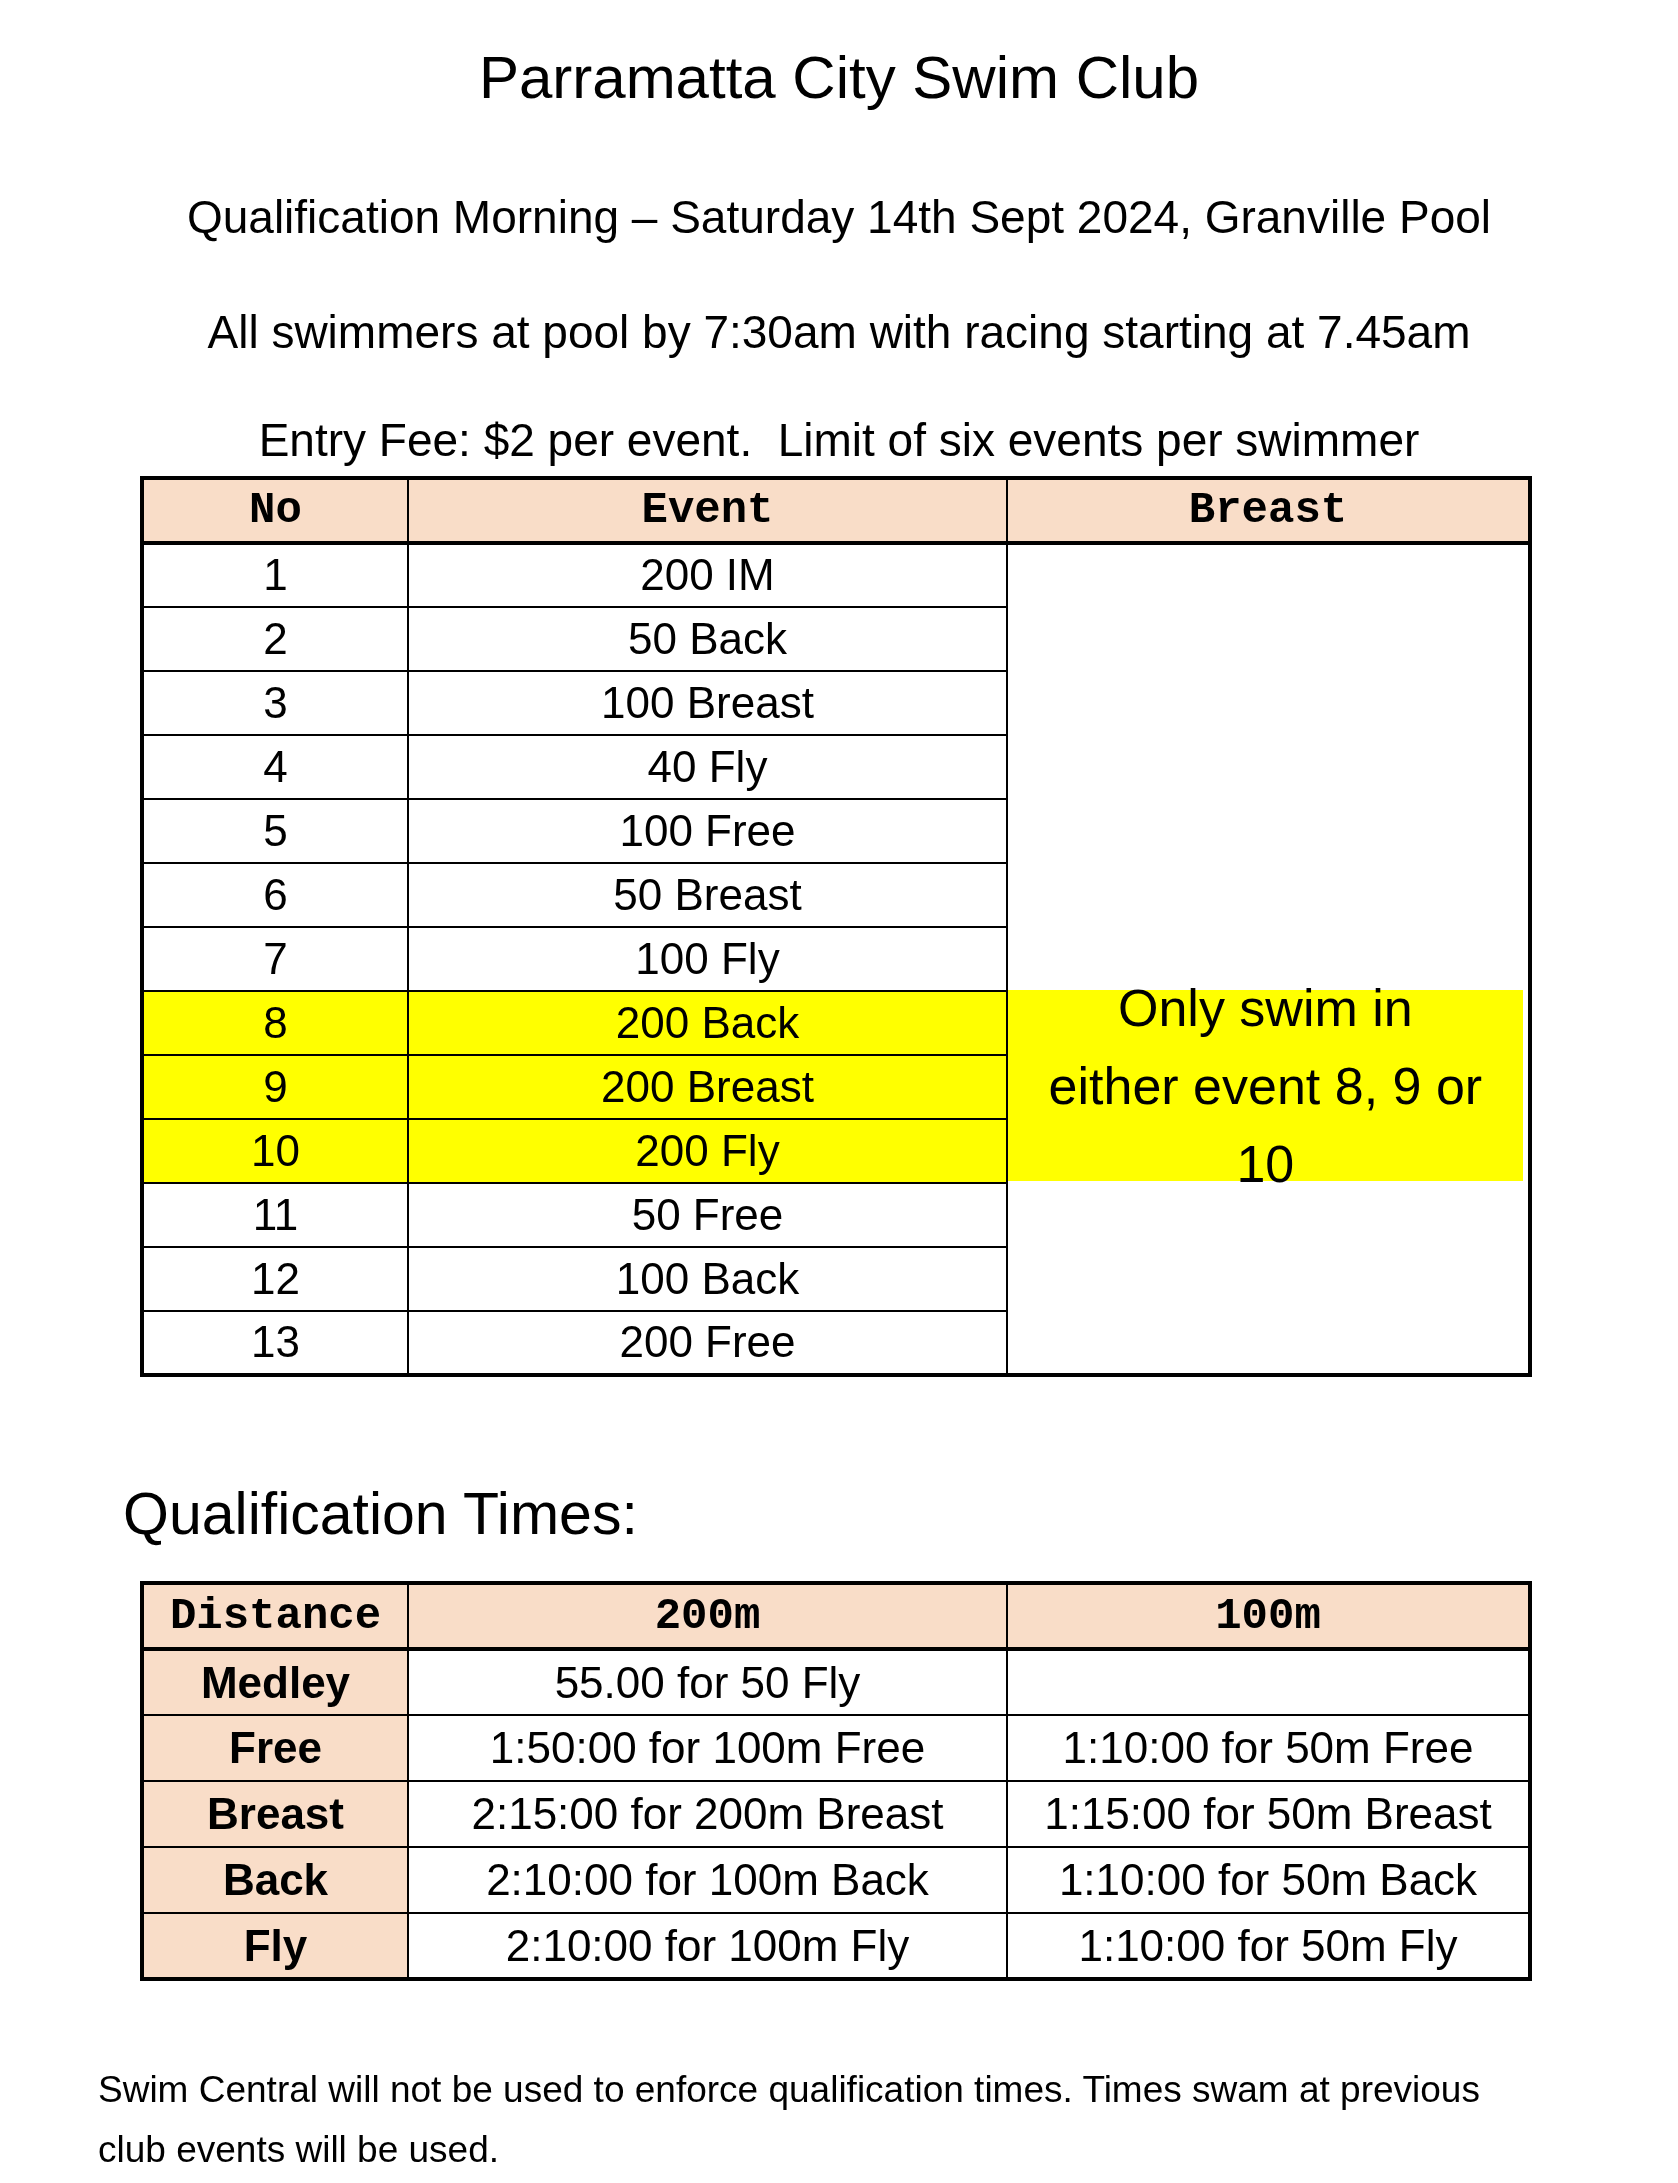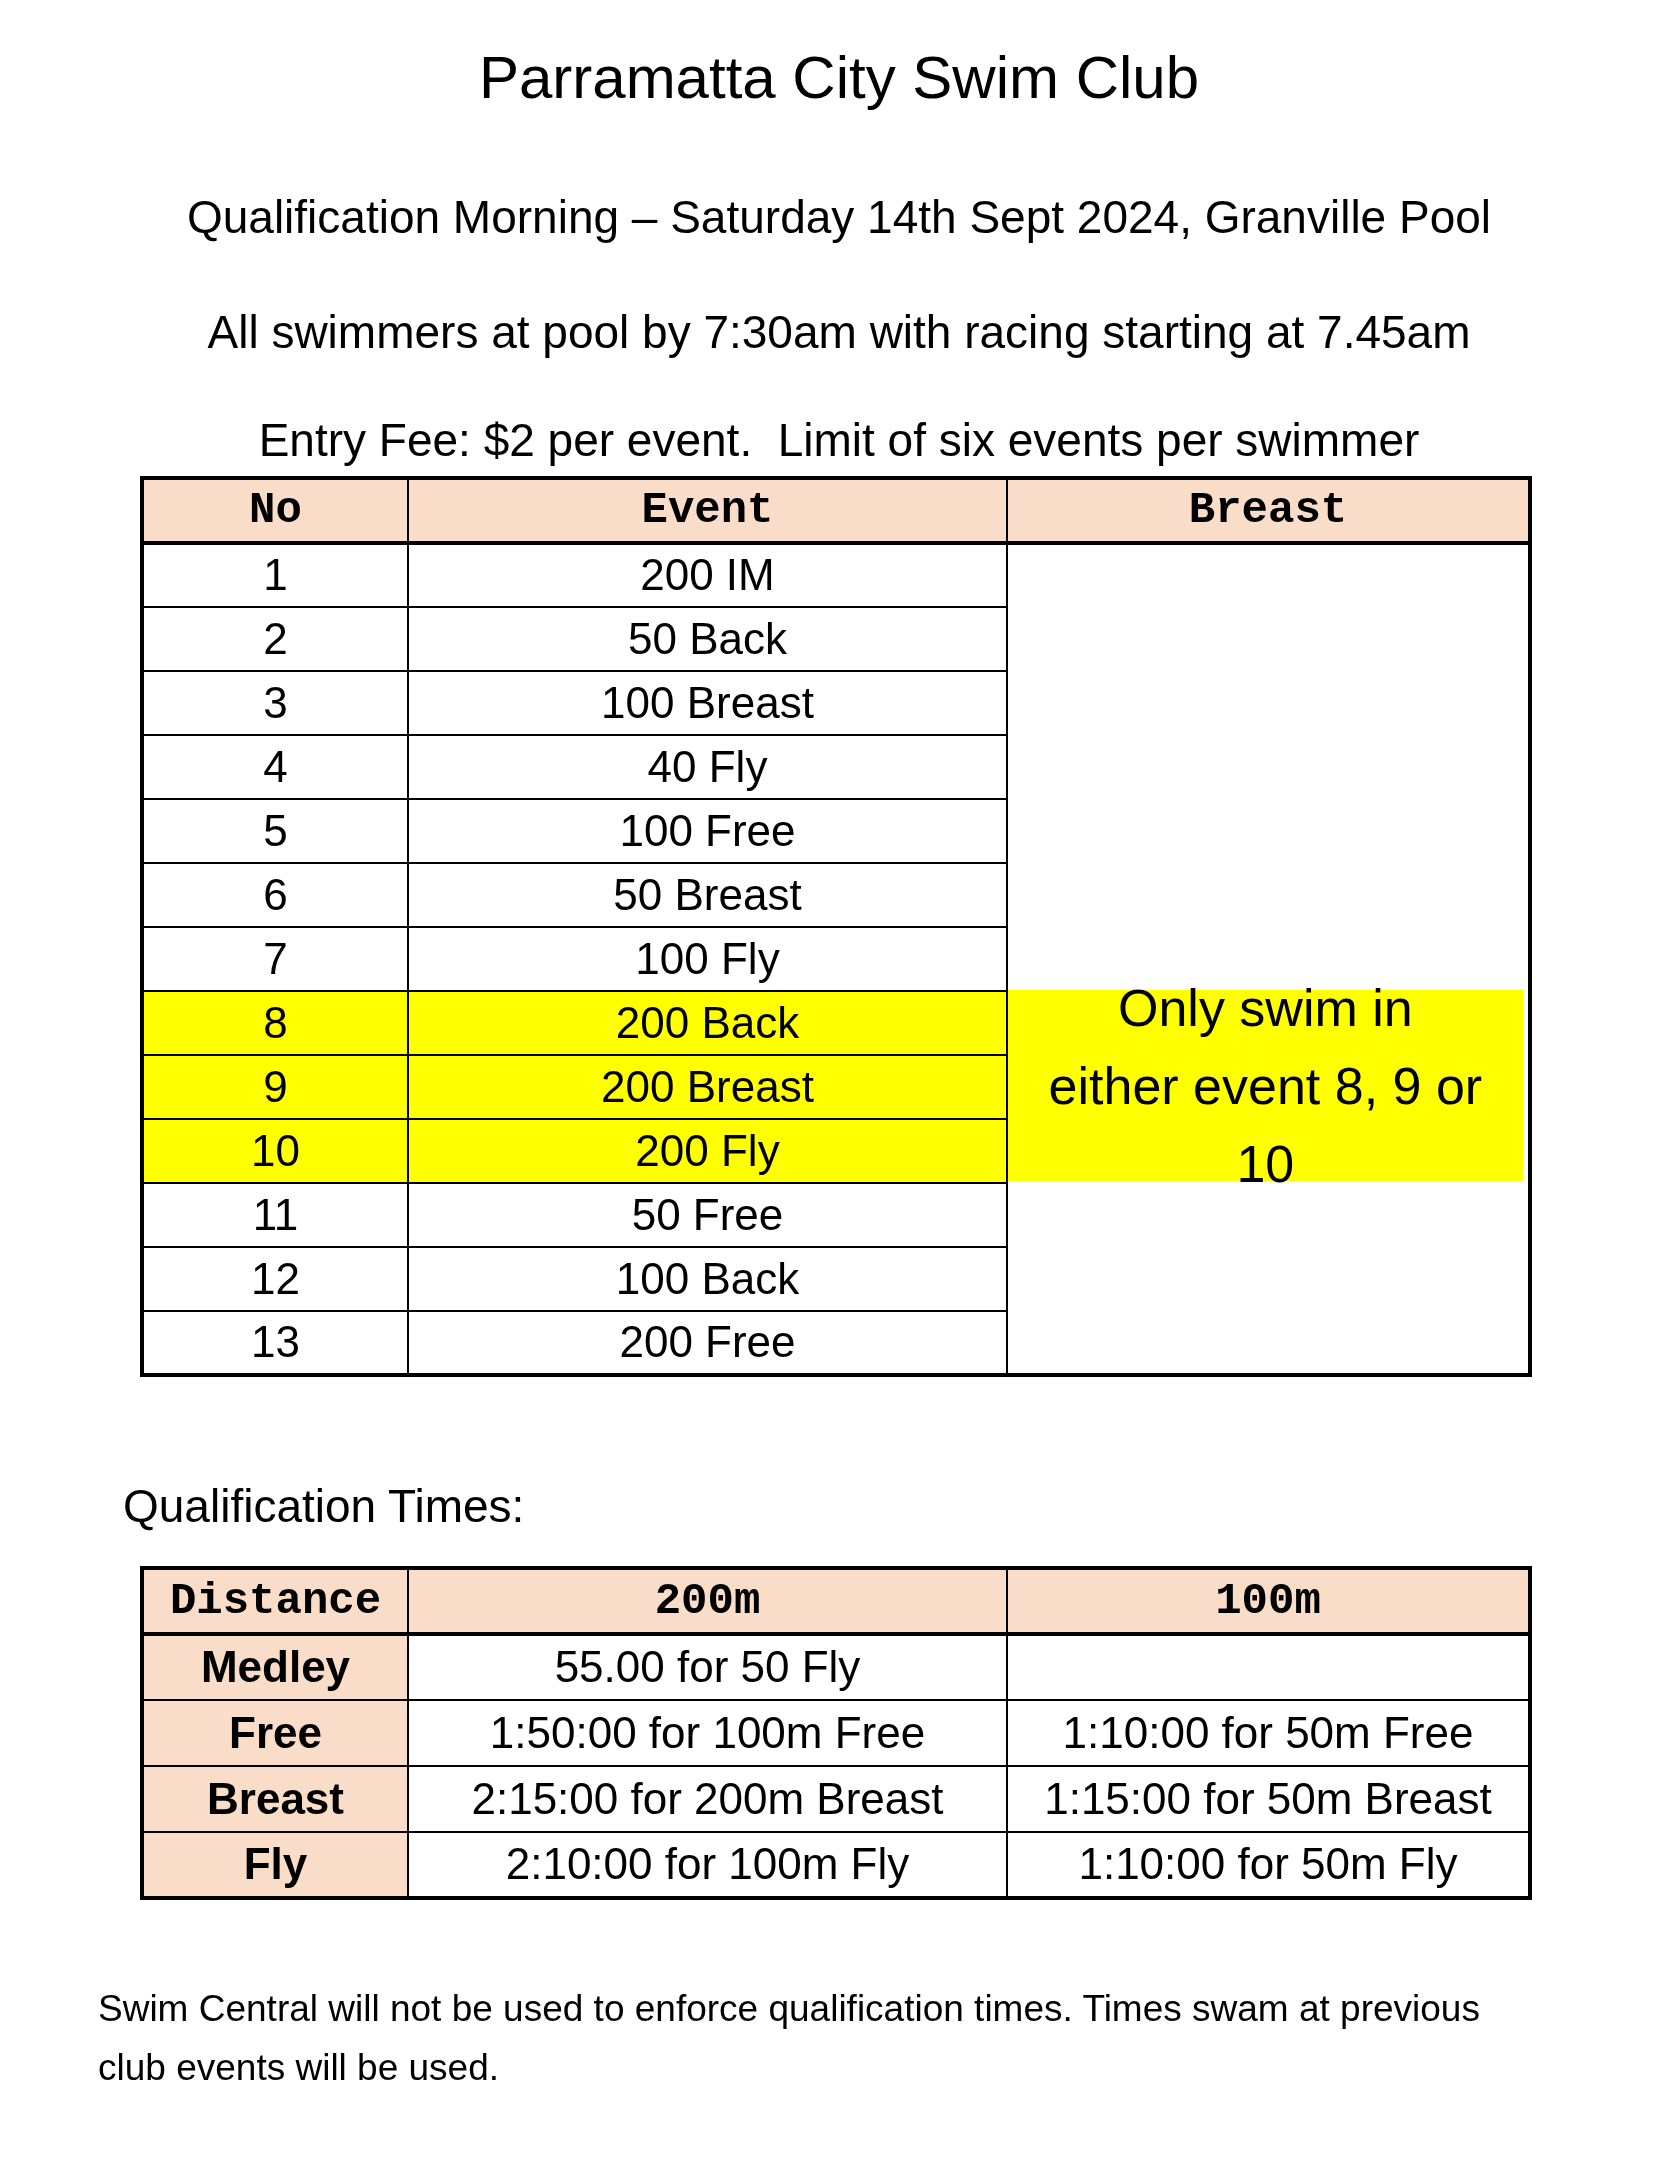--- a/index.html
+++ b/index.html
@@ -74,21 +74,21 @@
     align-items:center;
     justify-content:center;
     text-align:center;
     padding:0 40px;
     font-size:52px;
     line-height:1.5;
   }
 
   .qual-heading{
     margin:102px 0 0 123px;
-    font-size:46px;
+    font-size:59px;
     font-weight:400;
     line-height:1.2;
   }
   .times{margin-top:32px;}
   .times tr{height:66px;}
   .times tbody th{
     background:var(--header-bg);
     font-weight:700;
   }
 
@@ -208,20 +208,25 @@
       <th>Free</th>
       <td>1:50:00 for 100m Free</td>
       <td>1:10:00 for 50m Free</td>
     </tr>
     <tr>
       <th>Breast</th>
       <td>2:15:00 for 200m Breast</td>
       <td>1:15:00 for 50m Breast</td>
     </tr>
     <tr>
+      <th>Back</th>
+      <td>2:10:00 for 100m Back</td>
+      <td>1:10:00 for 50m Back</td>
+    </tr>
+    <tr>
       <th>Fly</th>
       <td>2:10:00 for 100m Fly</td>
       <td>1:10:00 for 50m Fly</td>
     </tr>
   </tbody>
 </table>
 
 <div class="footnote">
   <p>Swim Central will not be used to enforce qualification times. Times swam at previous</p>
   <p>club events will be used.</p>

